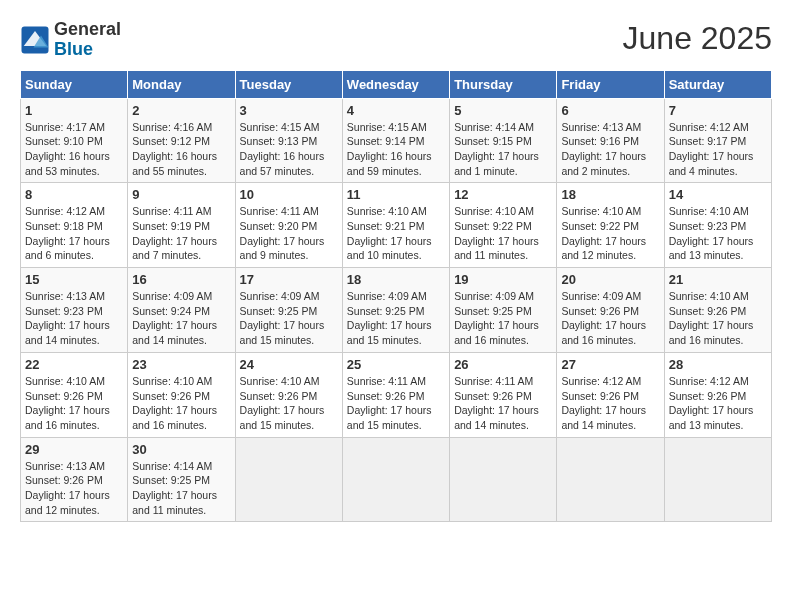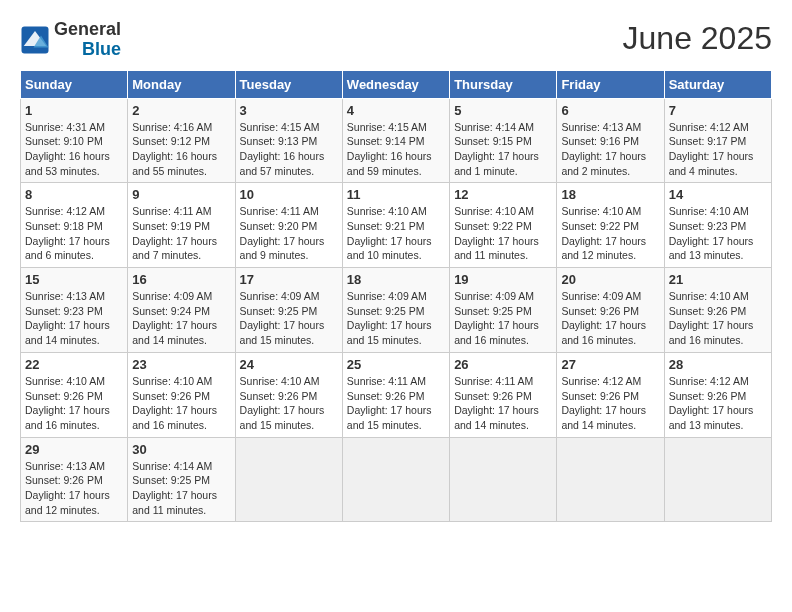--- a/index.html
+++ b/index.html
@@ -12,21 +12,20 @@
     }
     .header {
       display: flex;
       justify-content: space-between;
       align-items: flex-start;
       margin-bottom: 10px;
     }
     .logo {
       display: flex;
       align-items: center;
-      text-align: right;
     }
     .logo-text {
       display: flex;
       flex-direction: column;
       font-size: 18px;
       font-weight: bold;
       line-height: 1.1;
     }
     .logo-general { color: #333; }
     .logo-blue { color: #0369a1; }
@@ -119,21 +118,21 @@
         <th>Wednesday</th>
         <th>Thursday</th>
         <th>Friday</th>
         <th>Saturday</th>
       </tr>
   </thead>
   <tbody id="calendar-body">
   <tr>
         <td>
           <span class="day-num">1</span>
-          <div class="day-info">Sunrise: 4:31 AM
+          <div class="day-info">Sunrise: 4:17 AM
 Sunset: 9:10 PM
 Daylight: 16 hours
 and 53 minutes.</div>
         </td>
         <td>
           <span class="day-num">2</span>
           <div class="day-info">Sunrise: 4:16 AM
 Sunset: 9:12 PM
 Daylight: 16 hours
 and 55 minutes.</div>

